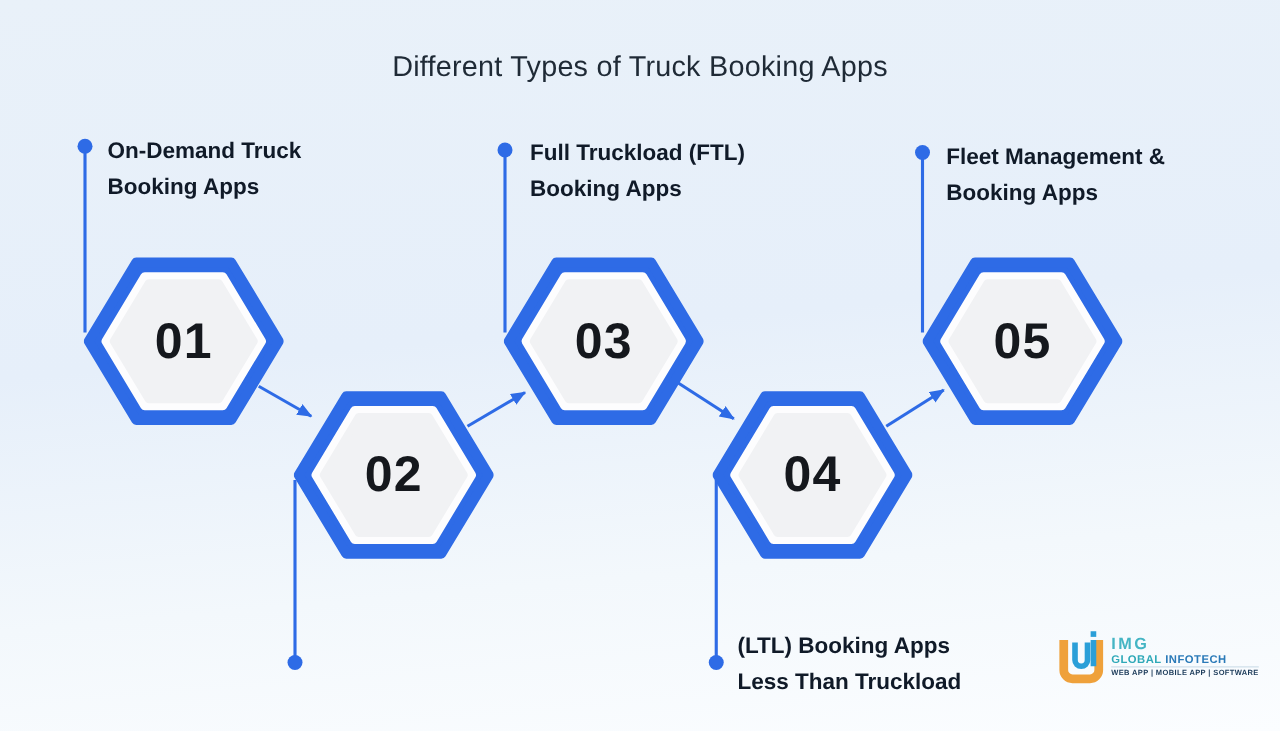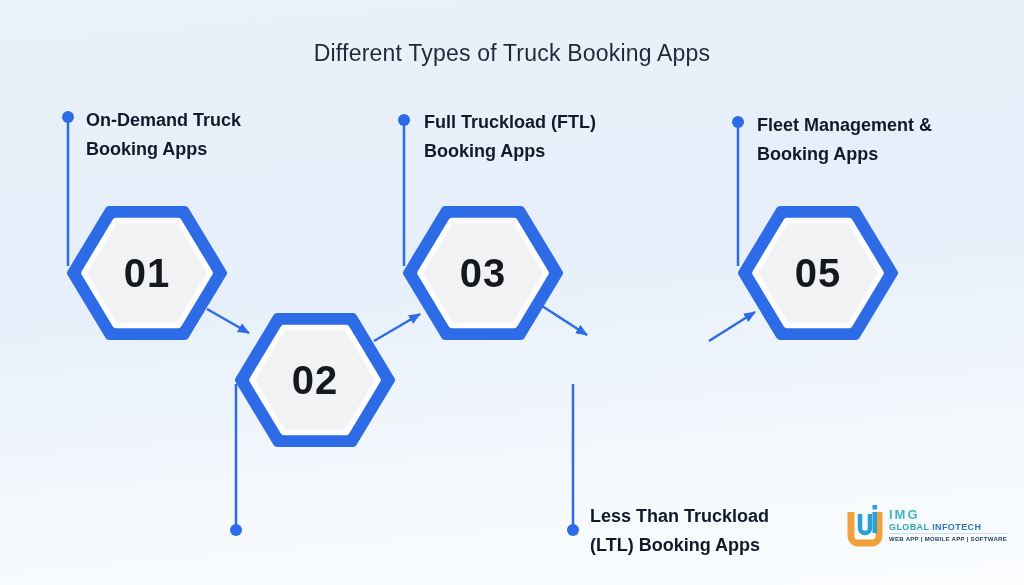--- a/index.html
+++ b/index.html
@@ -88,20 +88,28 @@
 
   <div class="hex" style="left:403px;top:203px;">
     <svg viewBox="0 0 160 140">
       <polygon points="4,70 42,7 118,7 156,70 118,133 42,133" fill="#2e6be6" stroke="#2e6be6" stroke-width="8" stroke-linejoin="round"></polygon>
       <polygon points="17.7,70 48.8,18.3 111.2,18.3 142.3,70 111.2,121.7 48.8,121.7" fill="#fdfdfe" stroke="#fdfdfe" stroke-width="7" stroke-linejoin="round"></polygon>
       <polygon points="23.8,70 51.9,23.4 108.1,23.4 136.2,70 108.1,116.6 51.9,116.6" fill="#f1f2f4" stroke="#f1f2f4" stroke-width="6" stroke-linejoin="round"></polygon>
     </svg>
     <div class="num">03</div>
   </div>
 
+  <div class="hex" style="left:570px;top:310px;">
+    <svg viewBox="0 0 160 140">
+      <polygon points="4,70 42,7 118,7 156,70 118,133 42,133" fill="#2e6be6" stroke="#2e6be6" stroke-width="8" stroke-linejoin="round"></polygon>
+      <polygon points="17.7,70 48.8,18.3 111.2,18.3 142.3,70 111.2,121.7 48.8,121.7" fill="#fdfdfe" stroke="#fdfdfe" stroke-width="7" stroke-linejoin="round"></polygon>
+      <polygon points="23.8,70 51.9,23.4 108.1,23.4 136.2,70 108.1,116.6 51.9,116.6" fill="#f1f2f4" stroke="#f1f2f4" stroke-width="6" stroke-linejoin="round"></polygon>
+    </svg>
+    <div class="num">04</div>
+  </div>
 
   <div class="hex" style="left:738px;top:203px;text-align:right;">
     <svg viewBox="0 0 160 140">
       <polygon points="4,70 42,7 118,7 156,70 118,133 42,133" fill="#2e6be6" stroke="#2e6be6" stroke-width="8" stroke-linejoin="round"></polygon>
       <polygon points="17.7,70 48.8,18.3 111.2,18.3 142.3,70 111.2,121.7 48.8,121.7" fill="#fdfdfe" stroke="#fdfdfe" stroke-width="7" stroke-linejoin="round"></polygon>
       <polygon points="23.8,70 51.9,23.4 108.1,23.4 136.2,70 108.1,116.6 51.9,116.6" fill="#f1f2f4" stroke="#f1f2f4" stroke-width="6" stroke-linejoin="round"></polygon>
     </svg>
     <div class="num">05</div>
   </div>
 
@@ -110,22 +118,22 @@
     <div>Booking Apps</div>
   </div>
 
 
   <div class="label" style="left:424px;top:108px;">
     <div>Full Truckload (FTL)</div>
     <div>Booking Apps</div>
   </div>
 
   <div class="label" style="left:590px;top:502px;">
+    <div>(LTL) Booking Apps</div>
     <div>Less Than Truckload</div>
-    <div>(LTL) Booking Apps</div>
   </div>
 
   <div class="label" style="left:757px;top:111px;">
     <div>Fleet Management &amp;</div>
     <div>Booking Apps</div>
   </div>
 
   <div class="logo">
     <svg class="logo-icon" viewBox="0 0 38 46">
       <path d="M5 8 v24 a7 7 0 0 0 7 7 h14 a7 7 0 0 0 7-7 V8" fill="none" stroke="#efa13b" stroke-width="7"></path>

